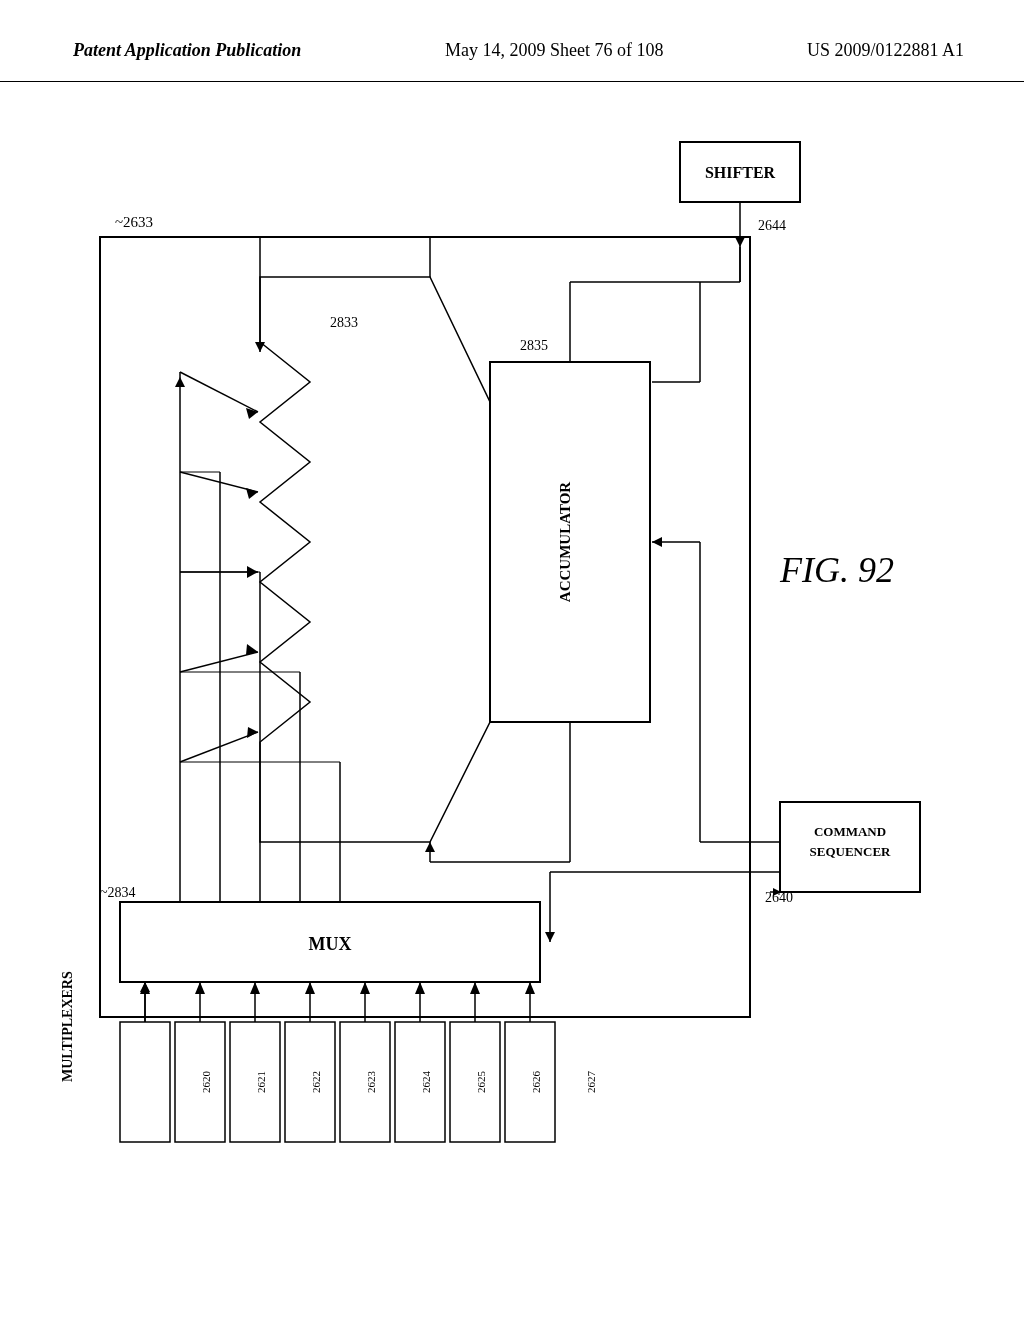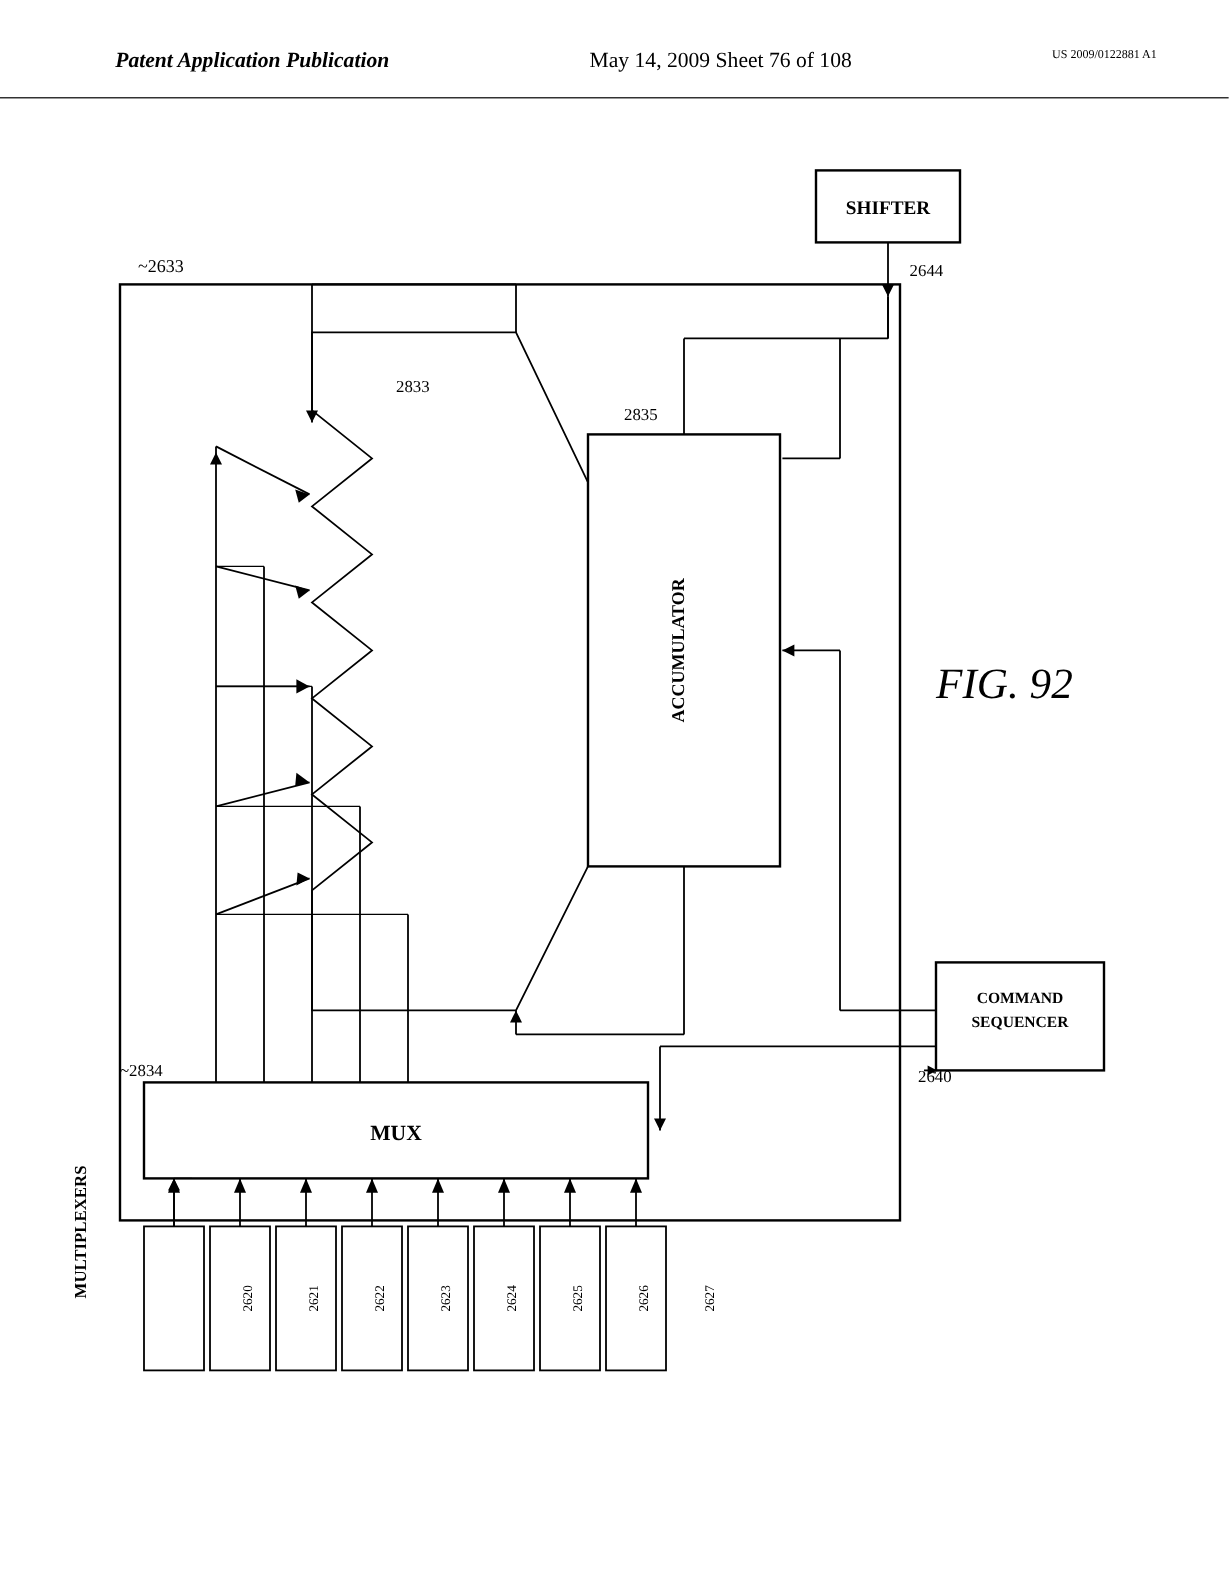--- a/index.html
+++ b/index.html
@@ -10,34 +10,34 @@
       font-family: 'Times New Roman', Times, serif;
       position: relative;
       overflow: hidden;
     }
 
     
     .header {
       display: flex;
       justify-content: space-between;
       align-items: flex-start;
-      padding: 40px 60px 20px 96px;
+      padding: 40px 60px 20px 73px;
       border-bottom: 1px solid #000;
     }
     .header-left {
       font-size: 18px;
       font-weight: bold;
       font-style: italic;
     }
     .header-center {
       font-size: 18px;
       text-align: center;
     }
     .header-right {
-      font-size: 10px;
+      font-size: 18px;
       text-align: right;
     }
 
     
     .diagram-area {
       position: relative;
       width: 100%;
       height: 1220px;
     }
 

